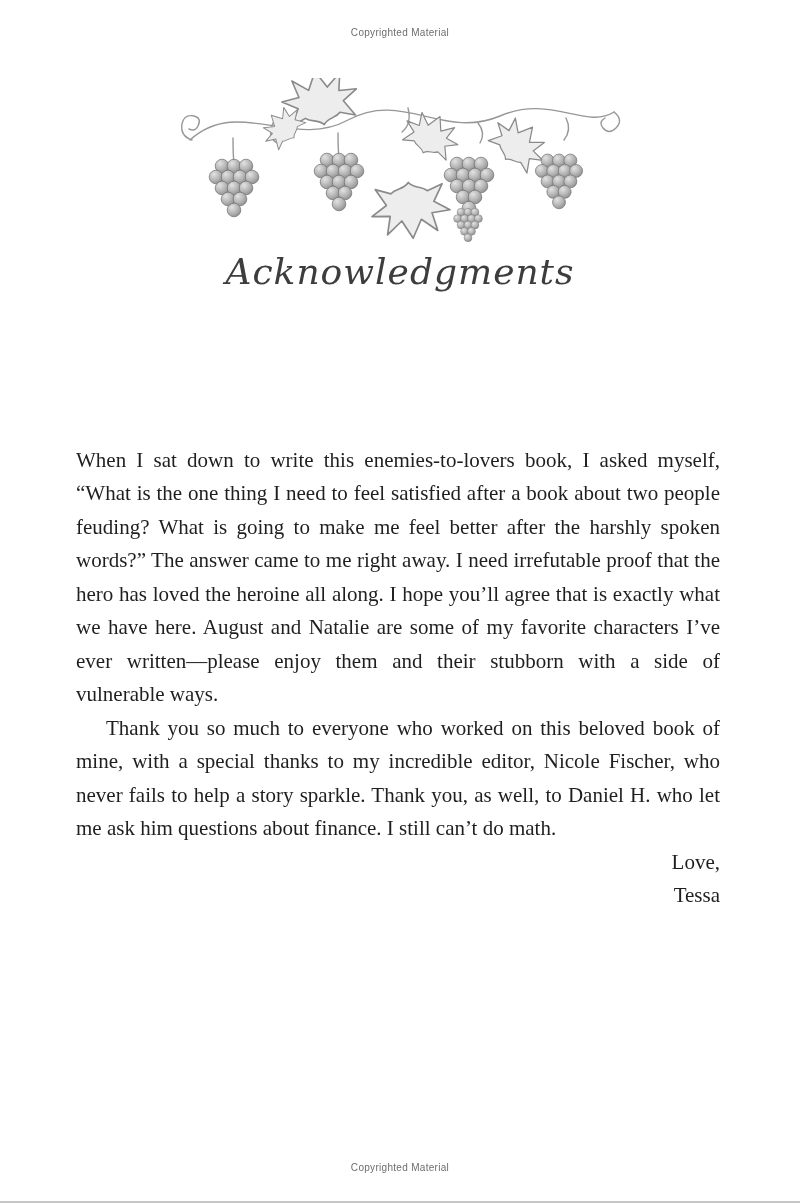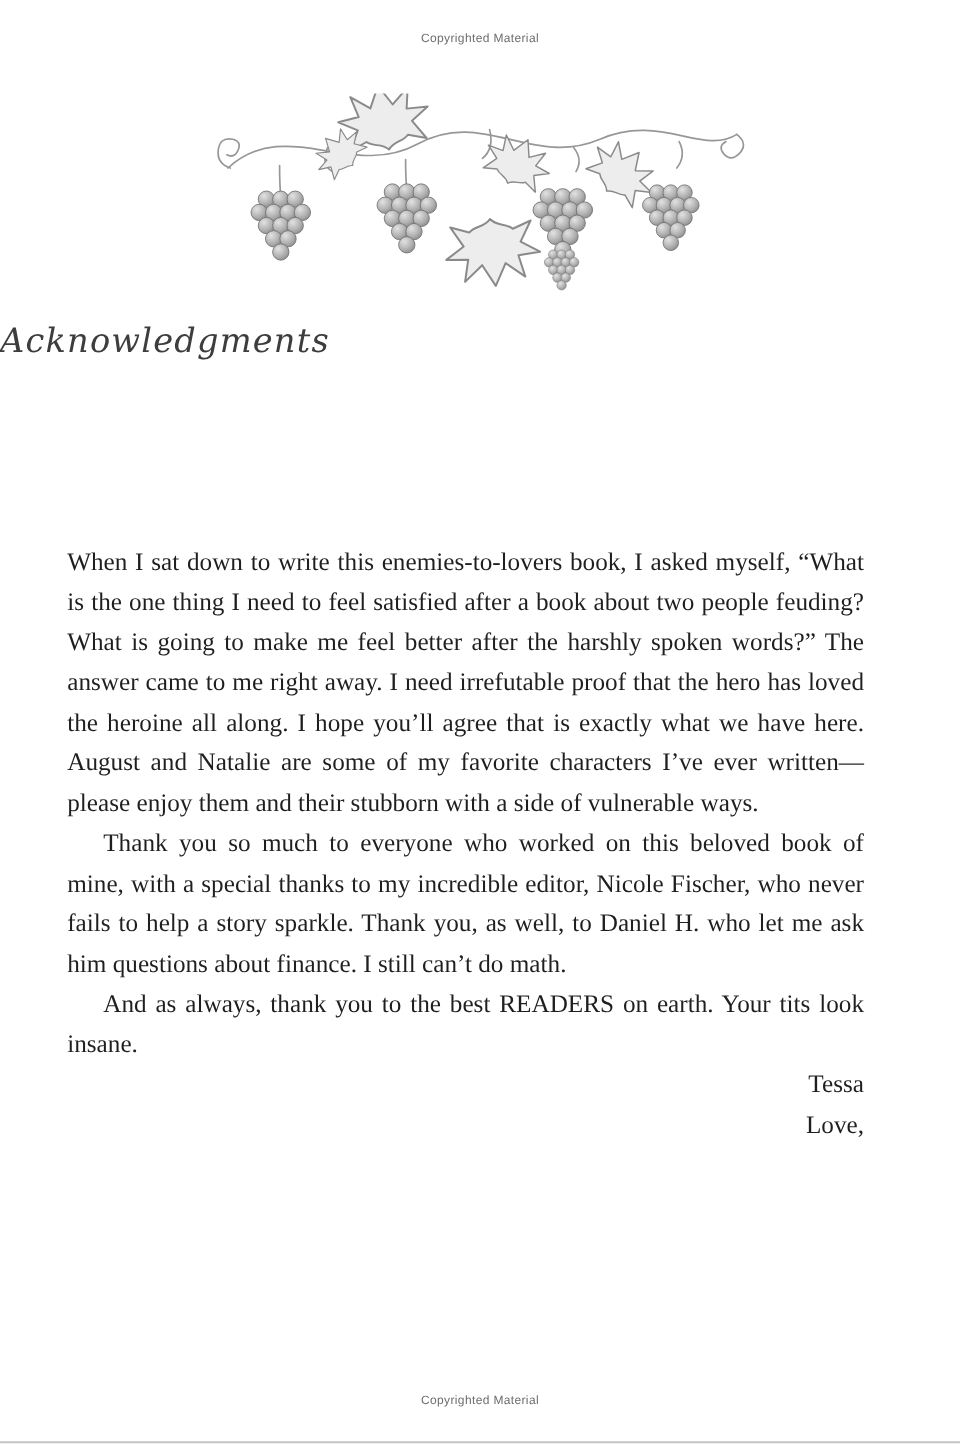--- a/index.html
+++ b/index.html
@@ -27,30 +27,31 @@
     bottom: 30px;
     left: 0;
     right: 0;
   }
   .illustration-wrap {
     margin-top: 40px;
     display: flex;
     justify-content: center;
   }
   .page-title {
-    margin-top: 24px;
+    margin-top: 8px;
+    text-align: center;
     font-family: "DejaVu Serif", serif;
     font-style: italic;
     font-weight: 400;
-    font-size: 28px;
+    font-size: 36px;
     color: #3d3d3d;
     letter-spacing: 1px;
   }
   .body-text {
-    margin: 152px 80px 0 56px;
+    margin: 152px 80px 0 76px;
     font-size: 21px;
     line-height: 1.595;
     color: #1f1f1f;
     text-align: justify;
   }
   .body-text p { margin: 0; }
   .body-text p + p { text-indent: 30px; }
   .signoff {
     margin: 0 80px 0 120px;
     font-size: 21px;
@@ -124,23 +125,22 @@
       <use href="#cluster" transform="translate(381,92) scale(0.95)"></use>
     </g>
   </svg>
 </div>
 
 <h1 class="page-title">Acknowledgments</h1>
 
 <div class="body-text">
   <p>When I sat down to write this enemies-to-lovers book, I asked myself, “What is the one thing I need to feel satisfied after a book about two people feuding? What is going to make me feel better after the harshly spoken words?” The answer came to me right away. I need irrefutable proof that the hero has loved the heroine all along. I hope you’ll agree that is exactly what we have here. August and Natalie are some of my favorite characters I’ve ever written—please enjoy them and their stubborn with a side of vulnerable ways.</p>
   <p>Thank you so much to everyone who worked on this beloved book of mine, with a special thanks to my incredible editor, Nicole Fischer, who never fails to help a story sparkle. Thank you, as well, to Daniel H. who let me ask him questions about finance. I still can’t do math.</p>
-  <p>And as always, thank you to the best READERS on earth. Your tits look insane.</p>
 </div>
 
 <div class="signoff">
+  <div>Love,</div>
   <div>Tessa</div>
-  <div>Love,</div>
 </div>
 
 <div class="copyright bottom">Copyrighted Material</div>
 
 <div class="page-edge-line"></div>
 
 </body></html>

